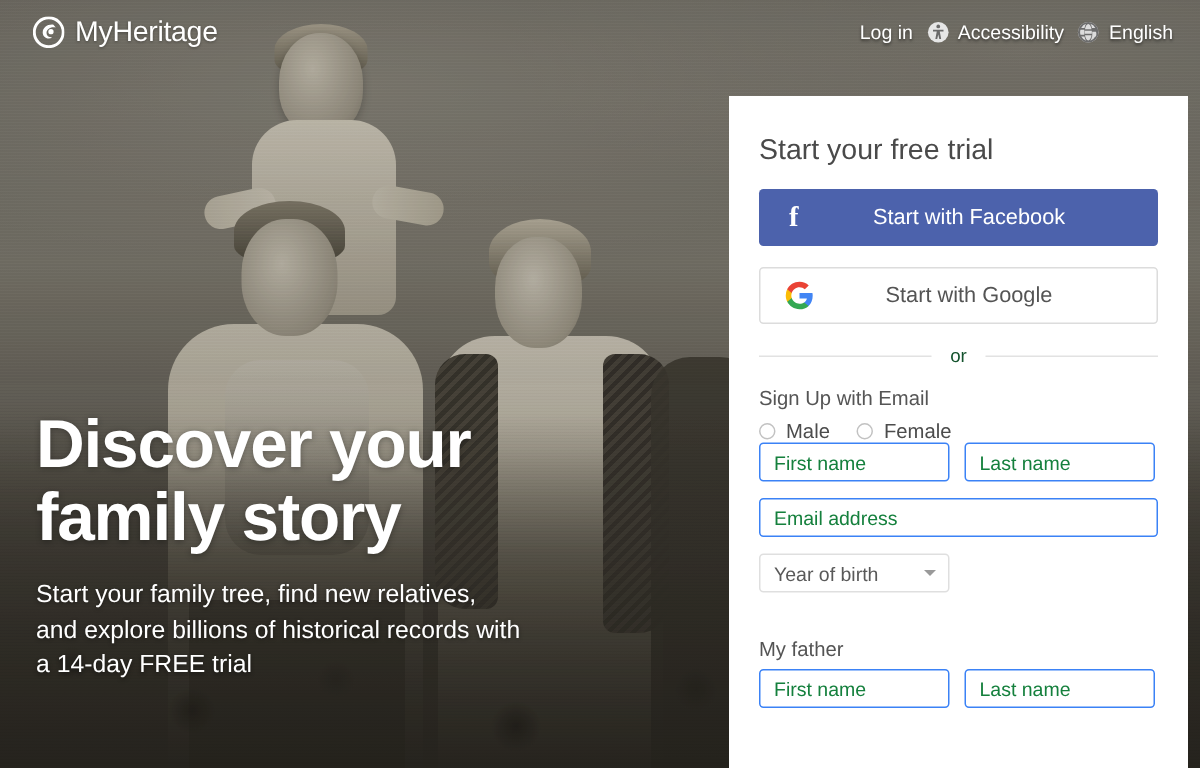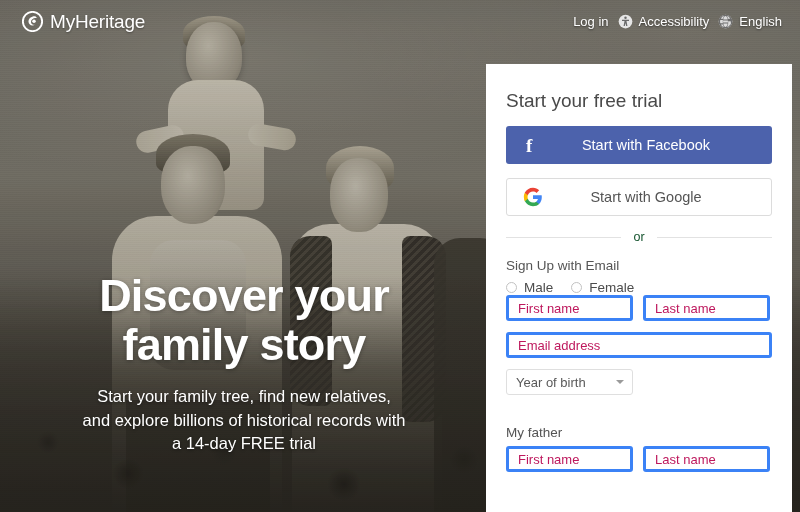--- a/index.html
+++ b/index.html
@@ -191,21 +191,21 @@
     text-shadow: 0 1px 2px rgba(0,0,0,.5);
   }
   #header-nav .nav-item {
     display: flex; align-items: center; gap: 6px;
     cursor: pointer; white-space: nowrap;
   }
   #header-nav .nav-item svg { display: block; }
 
   
   #hero-copy {
-    position: absolute; left: 24px; top: 272px; z-index: 20; width: 440px; text-align: center;
+    position: absolute; left: 24px; top: 272px; z-index: 20; width: 440px;
   }
   #hero-title {
     font-size: 45px; font-weight: bold; color: #ffffff;
     line-height: 1.08; letter-spacing: -0.8px;
     margin: 0 0 16px 0;
     text-shadow: 0 1px 4px rgba(0,0,0,.30);
   }
   #hero-subtitle {
     font-size: 16.5px; color: #ffffff; line-height: 1.42;
     text-shadow: 0 1px 3px rgba(0,0,0,.45);
@@ -275,24 +275,24 @@
   .radio-option { display: flex; align-items: center; gap: 7px; cursor: pointer; }
   .radio-dot {
     width: 11px; height: 11px; border-radius: 50%;
     border: 1px solid #c2c2c2; background: #fff; box-sizing: border-box;
   }
   .radio-label { font-size: 13.5px; color: #4c4c4c; }
 
   .field-row { display: flex; gap: 10px; margin-bottom: 11px; }
   .txt-field {
     height: 26px; box-sizing: border-box;
-    border: 3px solid #3b82f6; border-radius: 3px;
+    border: 1px solid #3b82f6; border-radius: 3px;
     background: #fff;
     padding: 0 9px;
-    font-size: 13px; color: #be185d;
+    font-size: 13px; color: #15803d;
     font-family: "Liberation Sans", sans-serif;
     display: flex; align-items: center;
     cursor: text;
   }
   .half { width: 127px; }
   .full { width: 100%; }
 
   #year-select {
     width: 127px; height: 26px; box-sizing: border-box;
     border: 1px solid #dfdfdf; border-radius: 3px; background: #fff;

